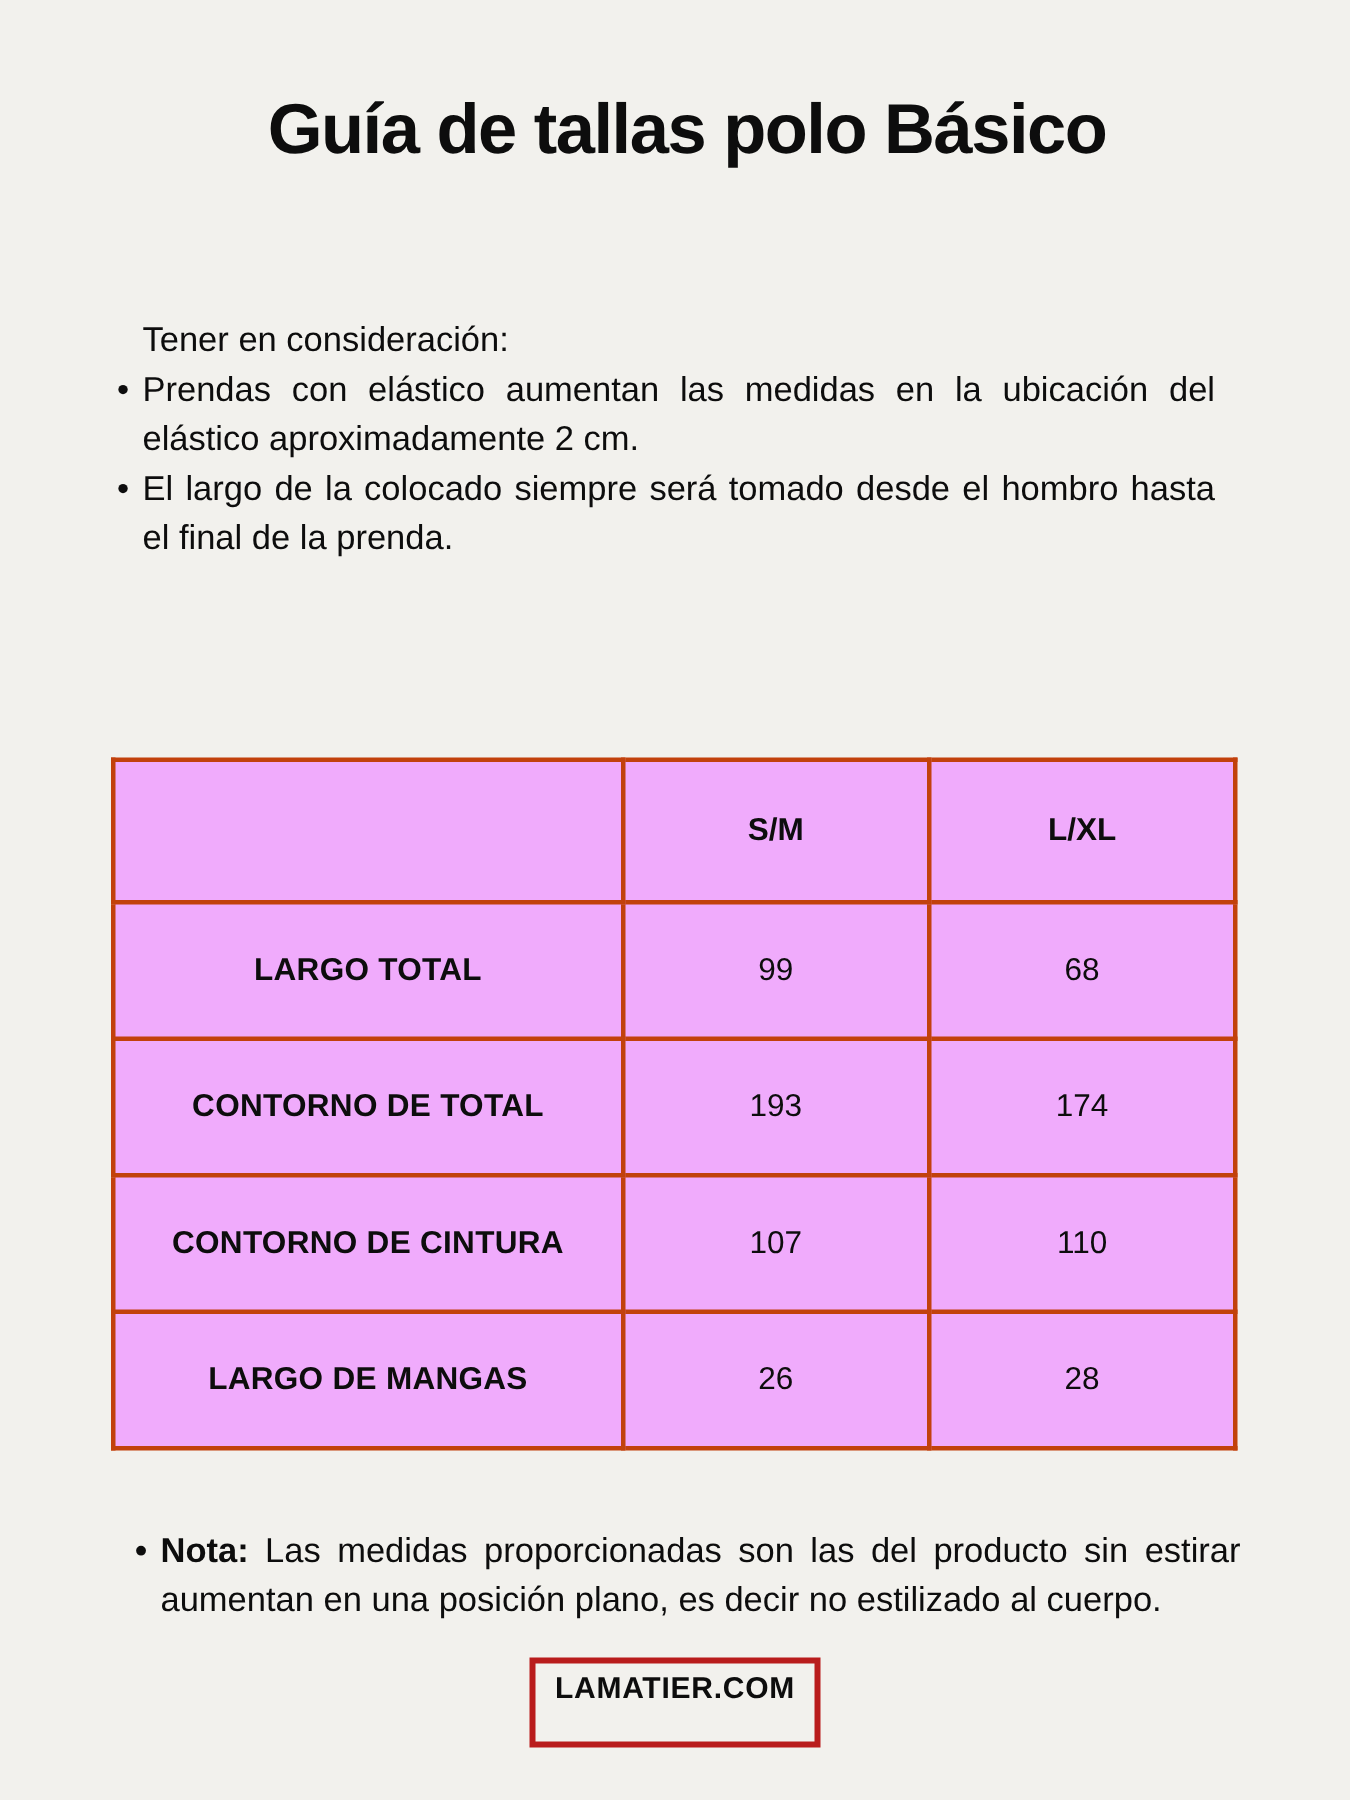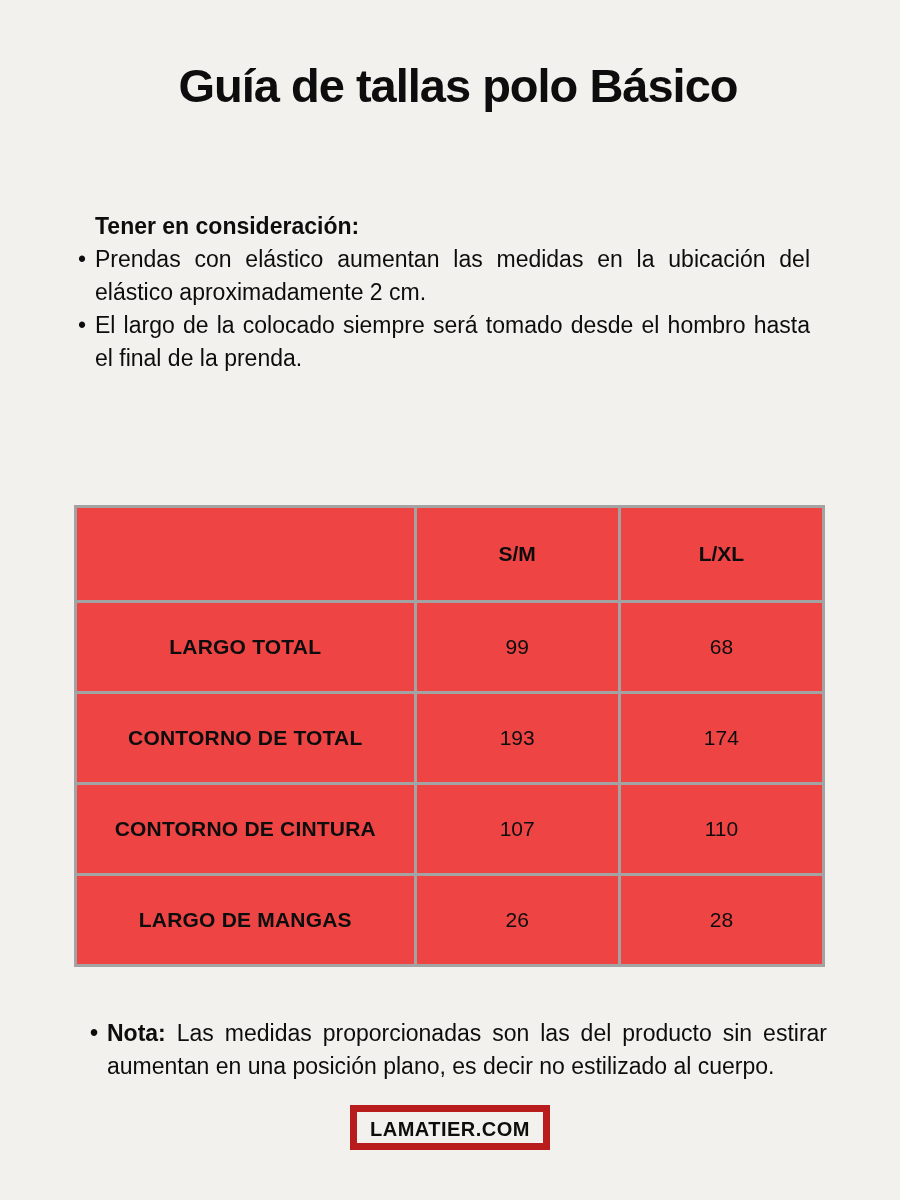--- a/index.html
+++ b/index.html
@@ -24,21 +24,21 @@
     font-weight: 900;
     letter-spacing: -1px;
   }
   .considerations {
     margin: 96px 90px 0 78px;
     font-size: 23px;
     line-height: 33px;
   }
   .consider-heading {
     margin: 0 0 0 17px;
-    font-weight: 700;
+    font-weight: 400;
   }
   .bullet-list {
     list-style: none;
     margin: 0;
     padding: 0;
   }
   .bullet-item {
     position: relative;
     padding-left: 17px;
     text-align: justify;
@@ -49,25 +49,25 @@
     left: 0;
     top: 0;
   }
   .size-table {
     border-collapse: collapse;
     margin: 130px 0 0 74px;
     width: 751px;
     table-layout: fixed;
   }
   .size-table th, .size-table td {
-    border: 3px solid #a3a3a3;
+    border: 3px solid #c2410c;
     text-align: center;
     vertical-align: middle;
     font-size: 21px;
-    background: #ef4444;
+    background: #f0abfc;
   }
   .size-table thead th { height: 90px; font-weight: 700; }
   .size-table tbody th, .size-table tbody td { height: 86px; }
   .size-table tbody th { font-weight: 700; letter-spacing: 0.2px; }
   .size-table tbody td { font-weight: 500; }
   .col-label { width: 45.4%; }
   .col-size  { width: 27.3%; }
   .note {
     margin: 50px 73px 0 90px;
     font-size: 23px;
@@ -85,22 +85,22 @@
     top: 0;
     font-weight: 700;
   }
   .note-label { font-weight: 800; }
   .footer {
     margin-top: 22px;
     text-align: center;
   }
   .brand-box {
     display: inline-block;
-    border: 7px solid #b91c1c;
-    padding: 6px 13px 2px 13px;
+    border: 4px solid #b91c1c;
+    padding: 6px 13px 23px 13px;
     font-size: 20px;
     font-weight: 800;
     letter-spacing: 0.5px;
   }
 </style>
 </head>
 <body>
 
 <div class="page">
 

